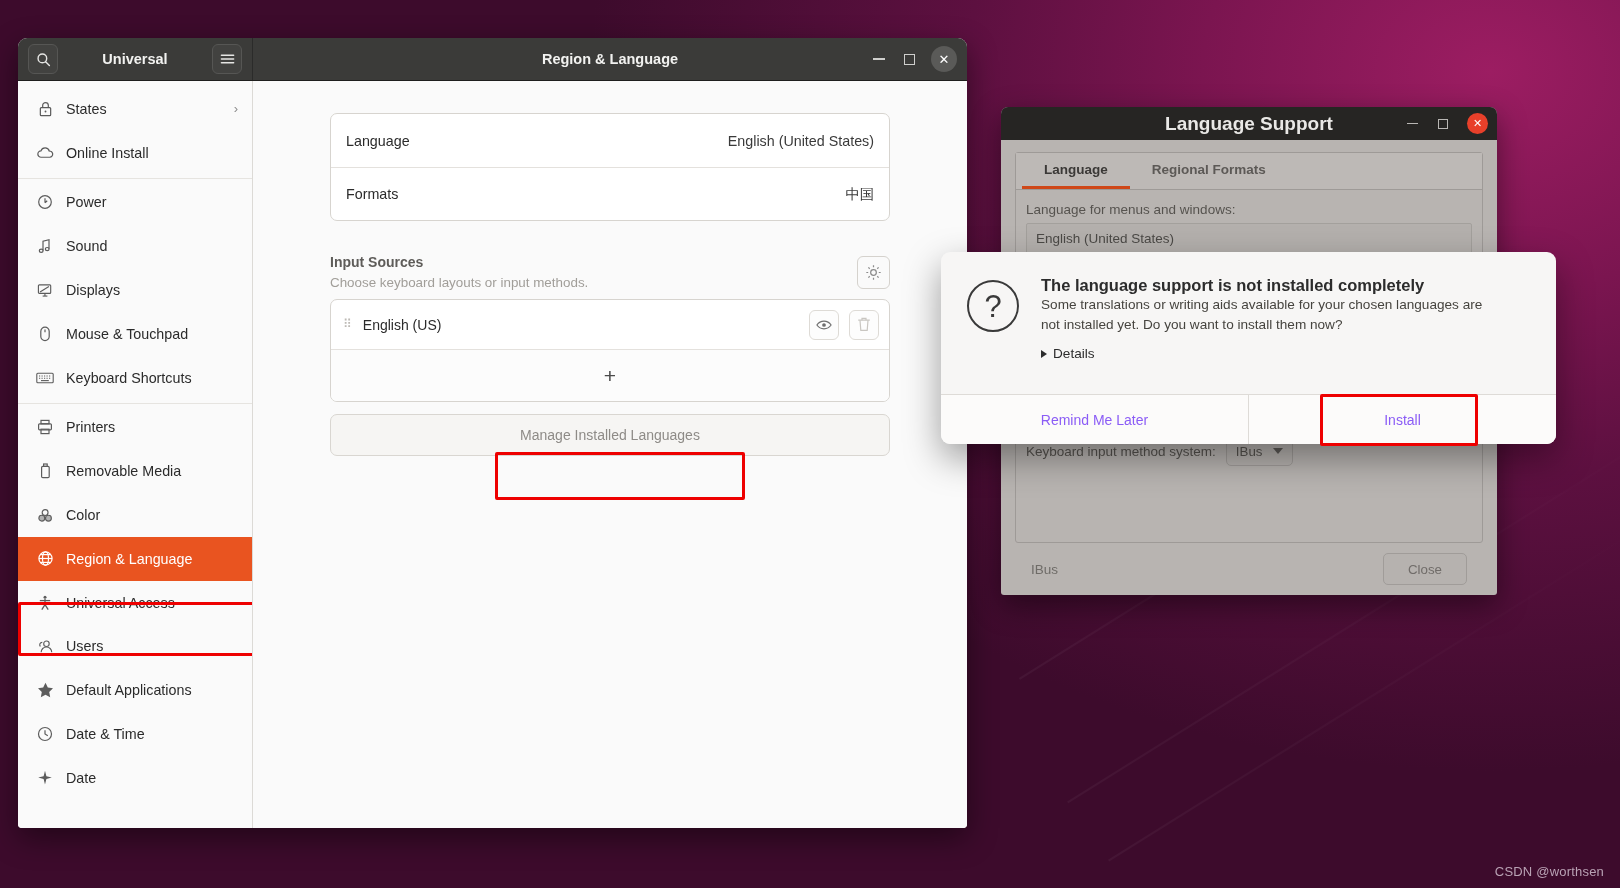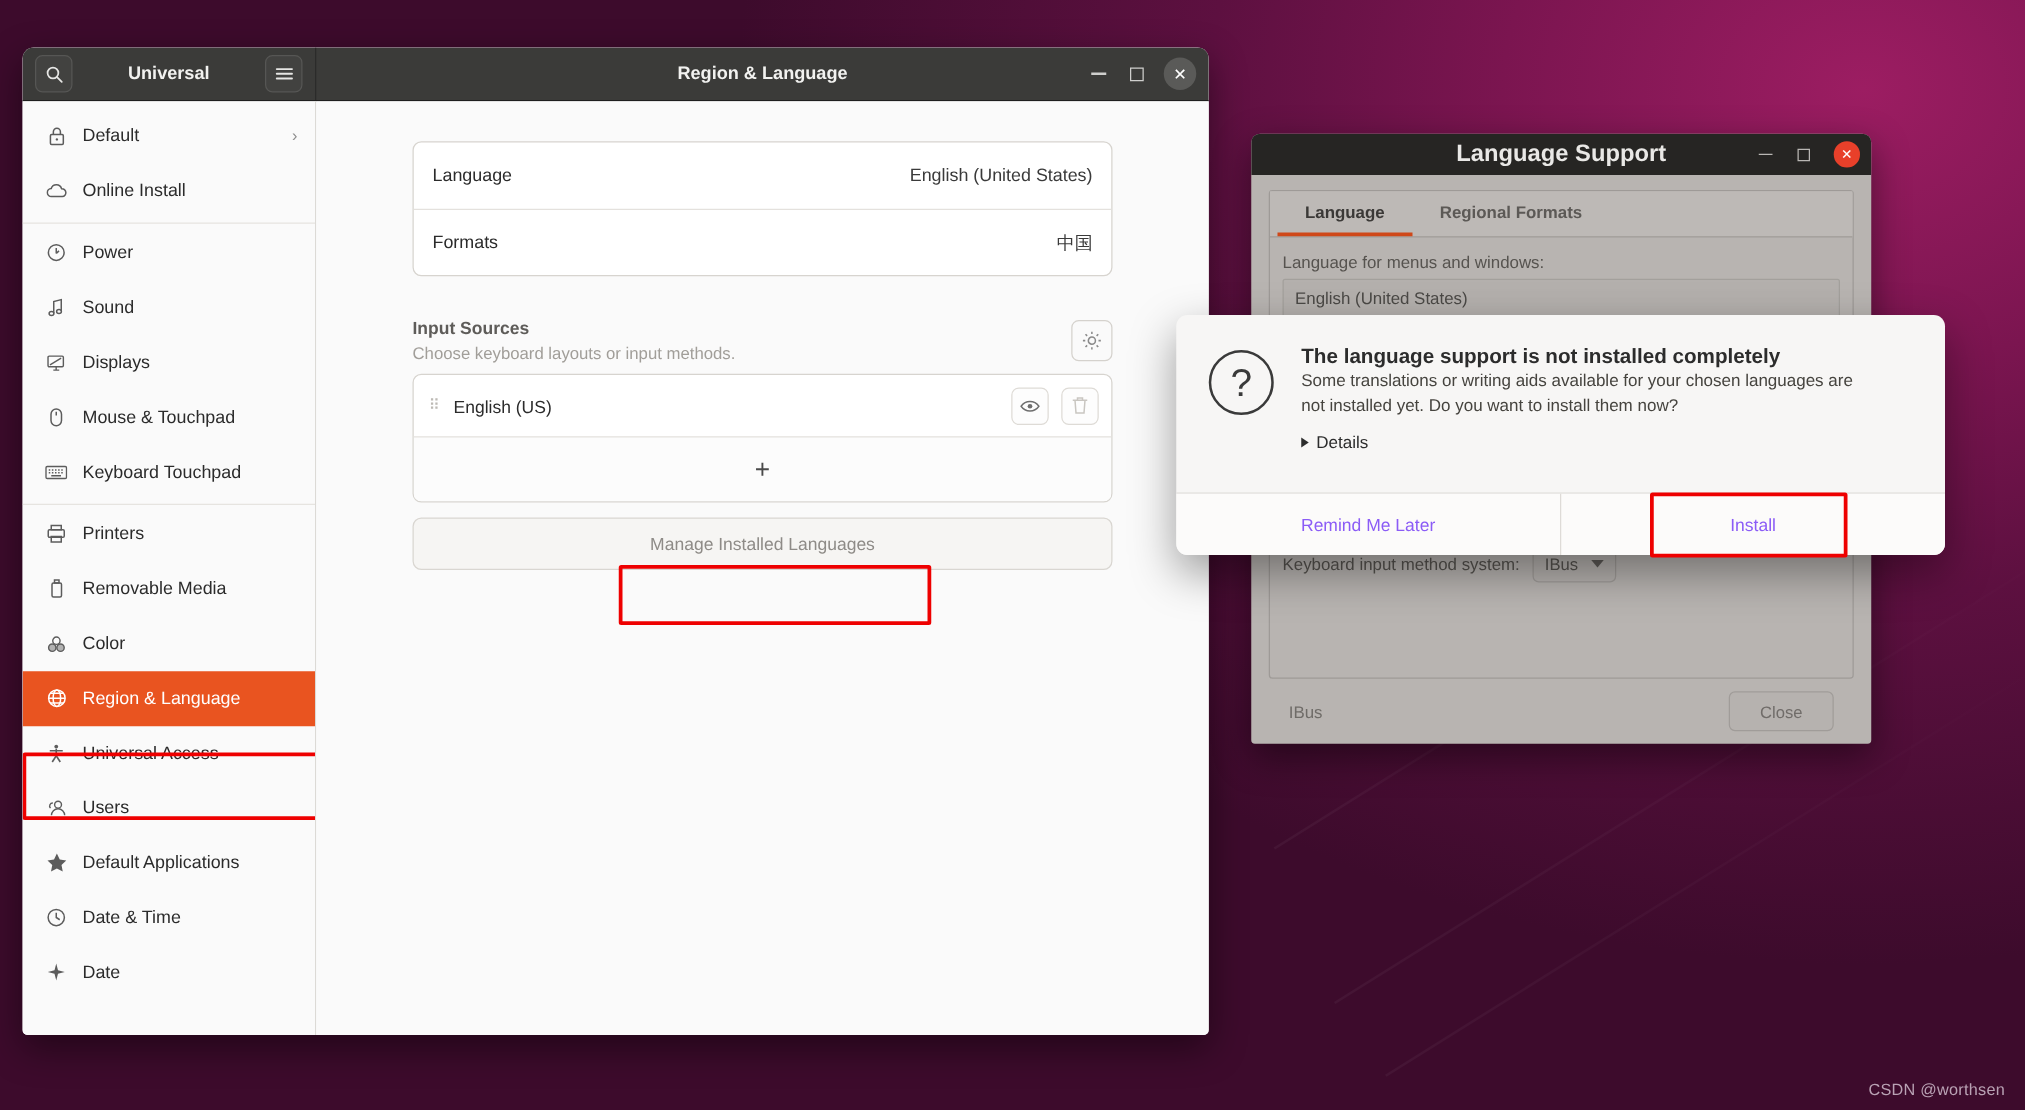--- a/index.html
+++ b/index.html
@@ -428,21 +428,21 @@
 
       <div class="side-group">
         <div class="side-item">
           <span class="si-ico">
             <svg width="15" height="16" viewBox="0 0 16 17" fill="none" stroke="currentColor" stroke-width="1.3">
               <rect x="2.5" y="7" width="11" height="8.5" rx="1"></rect>
                 <path d="M5 7V4.6a3 3 0 0 1 6 0V7"></path>
                 <circle cx="8" cy="11.2" r="1" fill="currentColor" stroke="none"></circle>
             </svg>
           </span>
-          <span class="si-label">Default</span>
+          <span class="si-label">States</span>
           <span class="si-chev">›</span>
         </div>
         <div class="side-item">
           <span class="si-ico">
             <svg width="17" height="12" viewBox="0 0 18 12" fill="none" stroke="currentColor" stroke-width="1.3">
               <path d="M4.4 10.5a3.4 3.4 0 0 1-.2-6.8A4.6 4.6 0 0 1 13 3.9a2.9 2.9 0 0 1 .6 6.6z"></path>
             </svg>
           </span>
           <span class="si-label">Online Install</span>
         </div>
@@ -490,21 +490,21 @@
         </div>
         <div class="side-item">
           <span class="si-ico">
             <svg width="18" height="12" viewBox="0 0 18 12" fill="none" stroke="currentColor" stroke-width="1.1">
               <rect x="0.8" y="1.2" width="16.4" height="9.6" rx="1"></rect>
               <line x1="3" y1="4" x2="14.8" y2="4" stroke-dasharray="1.2 1.3"></line>
               <line x1="3" y1="6.2" x2="14.8" y2="6.2" stroke-dasharray="1.2 1.3"></line>
               <line x1="5" y1="8.6" x2="12.8" y2="8.6"></line>
             </svg>
           </span>
-          <span class="si-label">Keyboard Touchpad</span>
+          <span class="si-label">Keyboard Shortcuts</span>
         </div>
       </div>
 
       <div class="side-group last">
         <div class="side-item">
           <span class="si-ico">
             <svg width="16" height="16" viewBox="0 0 16 16" fill="none" stroke="currentColor" stroke-width="1.2">
               <rect x="4" y="1.4" width="8" height="3.4"></rect>
                 <rect x="1.6" y="4.8" width="12.8" height="6" rx="1"></rect>
                 <rect x="4" y="10.2" width="8" height="4.4"></rect>

